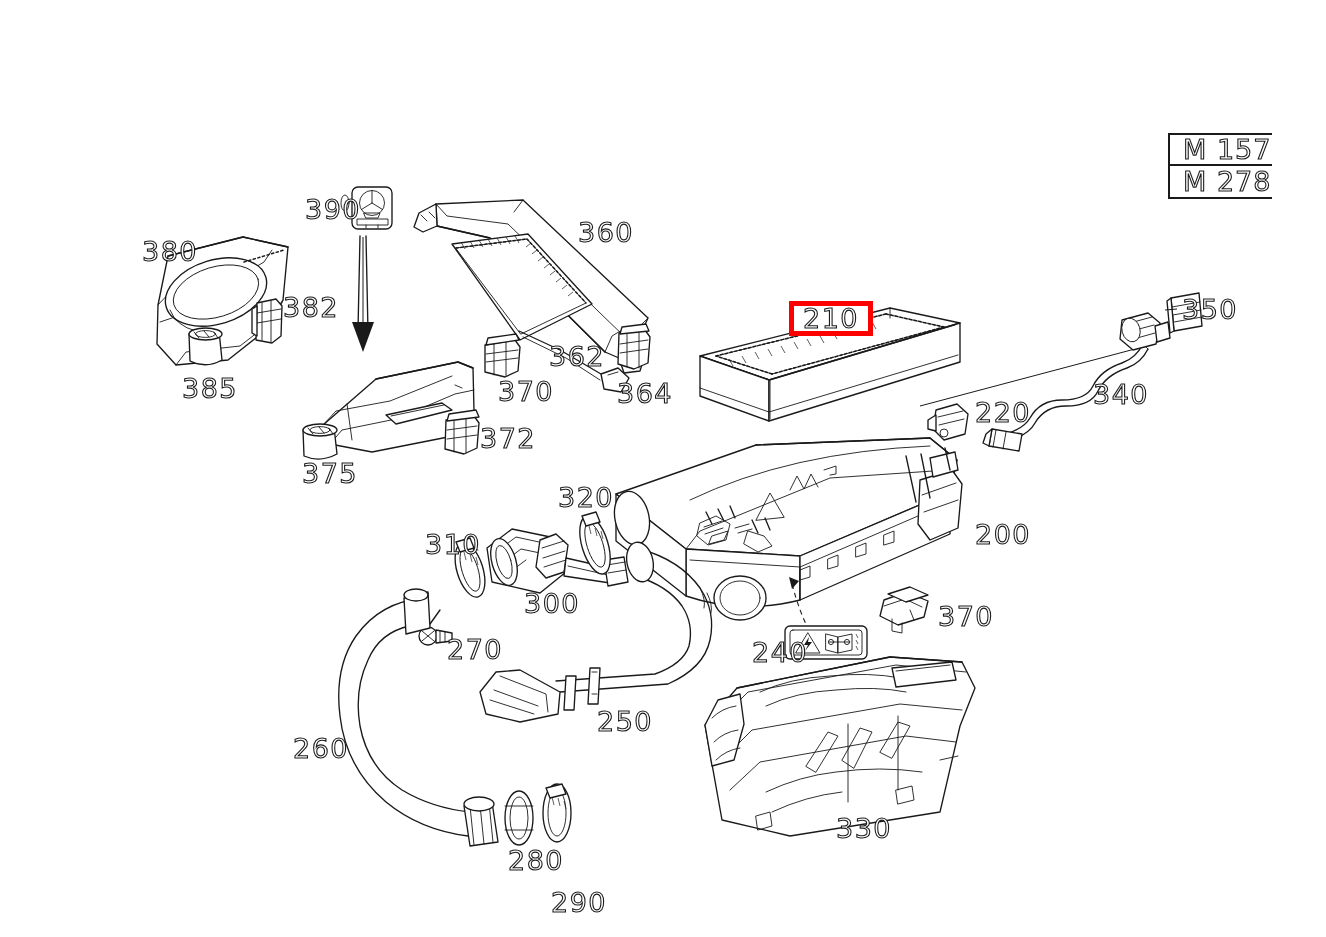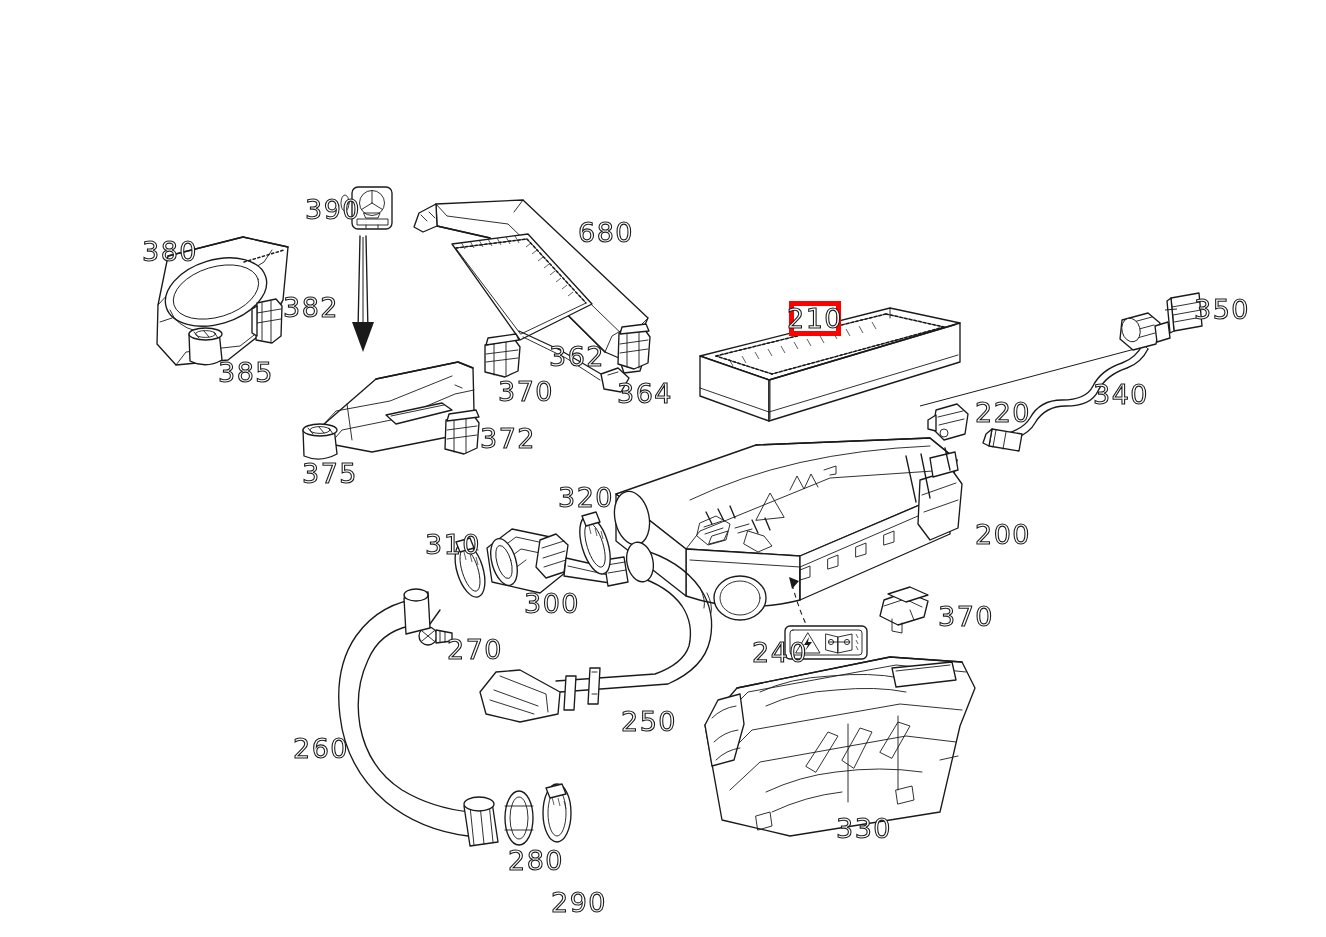--- a/index.html
+++ b/index.html
@@ -418,46 +418,54 @@
       <path class="t" d="M766 792 Q800 776 836 772 Q880 766 922 772"></path>
       <path class="t" d="M772 812 Q806 796 842 792"></path>
 
       <path class="t" d="M756 816 L770 812 L772 826 L758 830 Z"></path>
       <path class="t" d="M896 790 L912 786 L914 800 L898 804 Z"></path>
       <path class="t" d="M940 760 L958 756"></path>
     </g>
 
   </svg>
 
-
-  <div class="hl" style="left:789px; top:301px; width:52px; height:35px; border:5px solid #ff0000;">
+  <div id="engine-box" style="left:1168px; top:133px; width:104px;">
+    <div class="row">
+      <span class="code">M 157</span>
+    </div>
+    <div class="row">
+      <span class="code">M 278</span>
+    </div>
+  </div>
+
+  <div class="hl" style="left:789px; top:301px; width:84px; height:35px; border:5px solid #ff0000;">
     <span class="lbl">210</span>
   </div>
 
   <div id="callouts">
       <div class="lbl" style="left: 142px; top: 238px;">380</div>
       <div class="lbl" style="left: 305px; top: 196px;">390</div>
       <div class="lbl" style="left: 283px; top: 294px;">382</div>
-      <div class="lbl" style="left: 182px; top: 359px; margin-left: 36px;">385</div>
-      <div class="lbl" style="left: 578px; top: 219px;">680</div>
+      <div class="lbl" style="left: 182px; top: 375px;">385</div>
+      <div class="lbl" style="left: 578px; top: 219px;">360</div>
       <div class="lbl" style="left: 549px; top: 343px;">362</div>
       <div class="lbl" style="left: 617px; top: 380px;">364</div>
       <div class="lbl" style="left: 484px; top: 378px; margin-left: 14px;">370</div>
       <div class="lbl" style="left: 480px; top: 425px;">372</div>
       <div class="lbl" style="left: 302px; top: 460px; text-align: right;">375</div>
-      <div class="lbl" style="left: 1182px; top: 296px; margin-left: 12px;">350</div>
+      <div class="lbl" style="left: 1182px; top: 296px;">350</div>
       <div class="lbl" style="left: 1093px; top: 381px;">340</div>
       <div class="lbl" style="left: 975px; top: 399px;">220</div>
       <div class="lbl" style="left: 975px; top: 521px;">200</div>
       <div class="lbl" style="left: 938px; top: 603px;">370</div>
       <div class="lbl" style="left: 752px; top: 639px;">240</div>
       <div class="lbl" style="left: 558px; top: 484px;">320</div>
       <div class="lbl" style="left: 425px; top: 531px;">310</div>
       <div class="lbl" style="left: 524px; top: 590px;">300</div>
       <div class="lbl" style="left: 447px; top: 636px;">270</div>
-      <div class="lbl" style="left: 597px; top: 708px; margin-left: 24px;">250</div>
+      <div class="lbl" style="left: 597px; top: 708px;">250</div>
       <div class="lbl" style="left: 293px; top: 735px;">260</div>
       <div class="lbl" style="left: 508px; top: 847px;">280</div>
       <div class="lbl" style="left: 551px; top: 845px; margin-top: 44px;">290</div>
       <div class="lbl" style="left: 836px; top: 815px;">330</div>
     </div>
 
 </div>
 
 </body></html>

